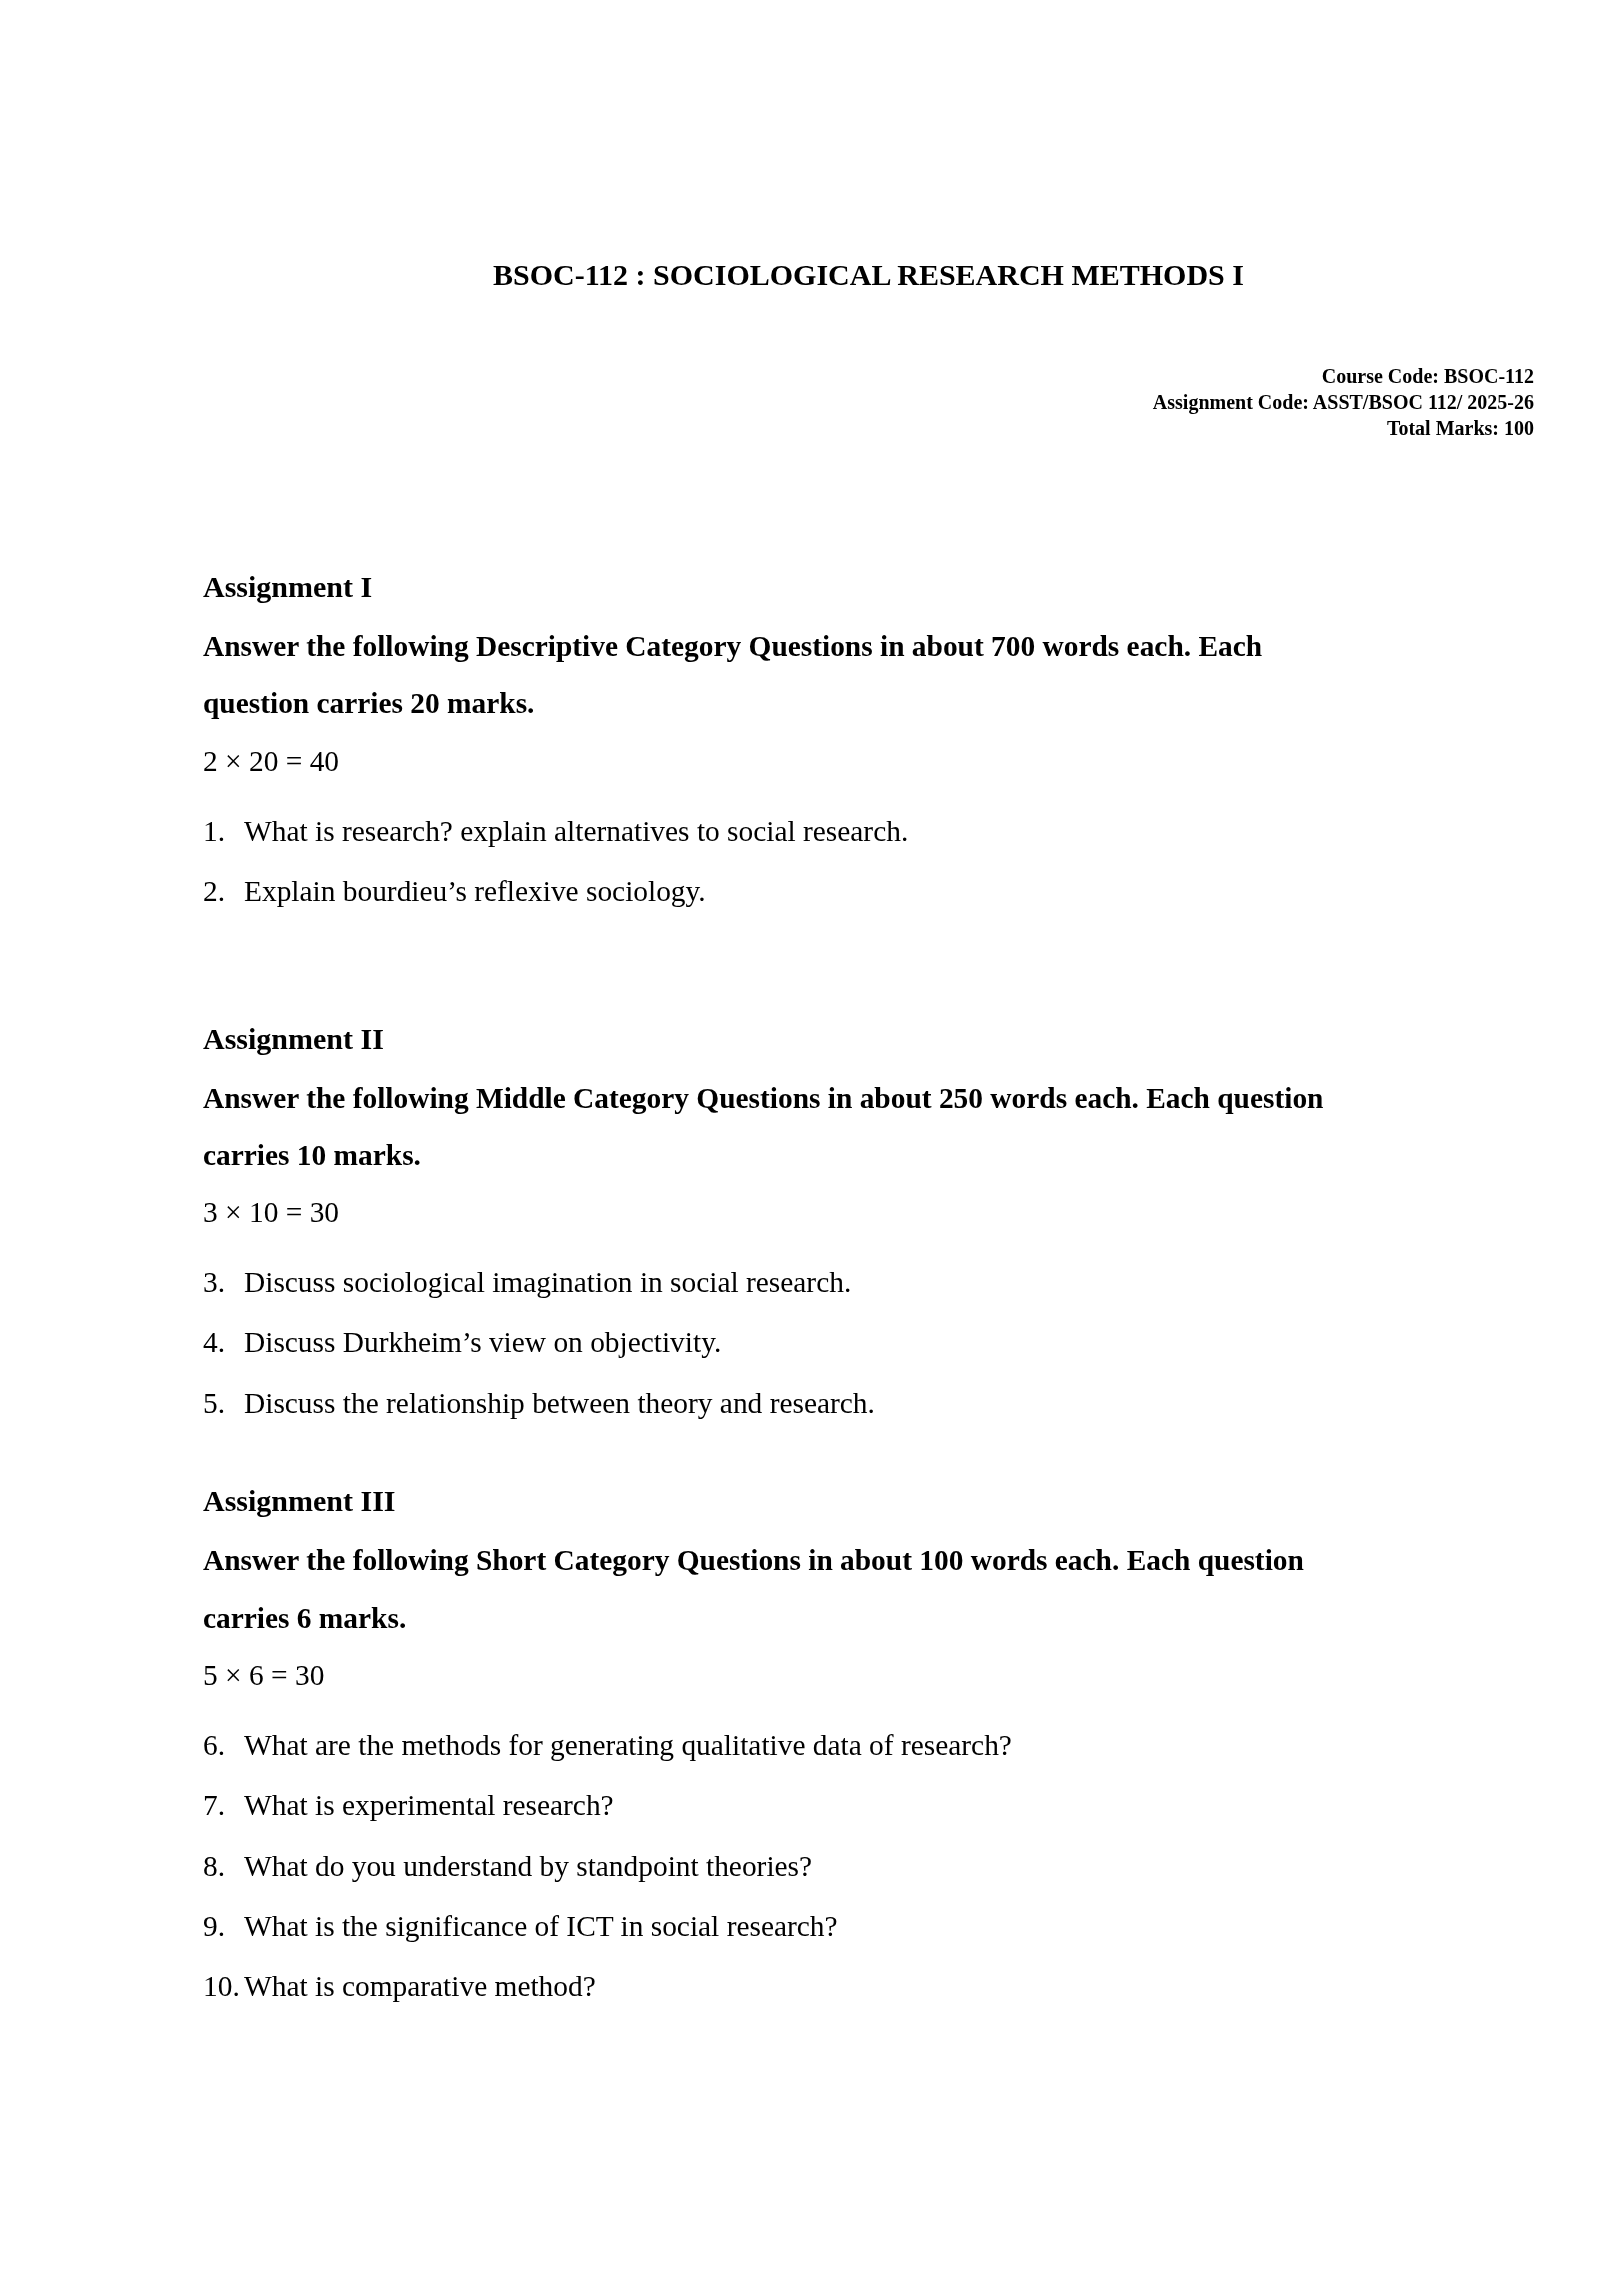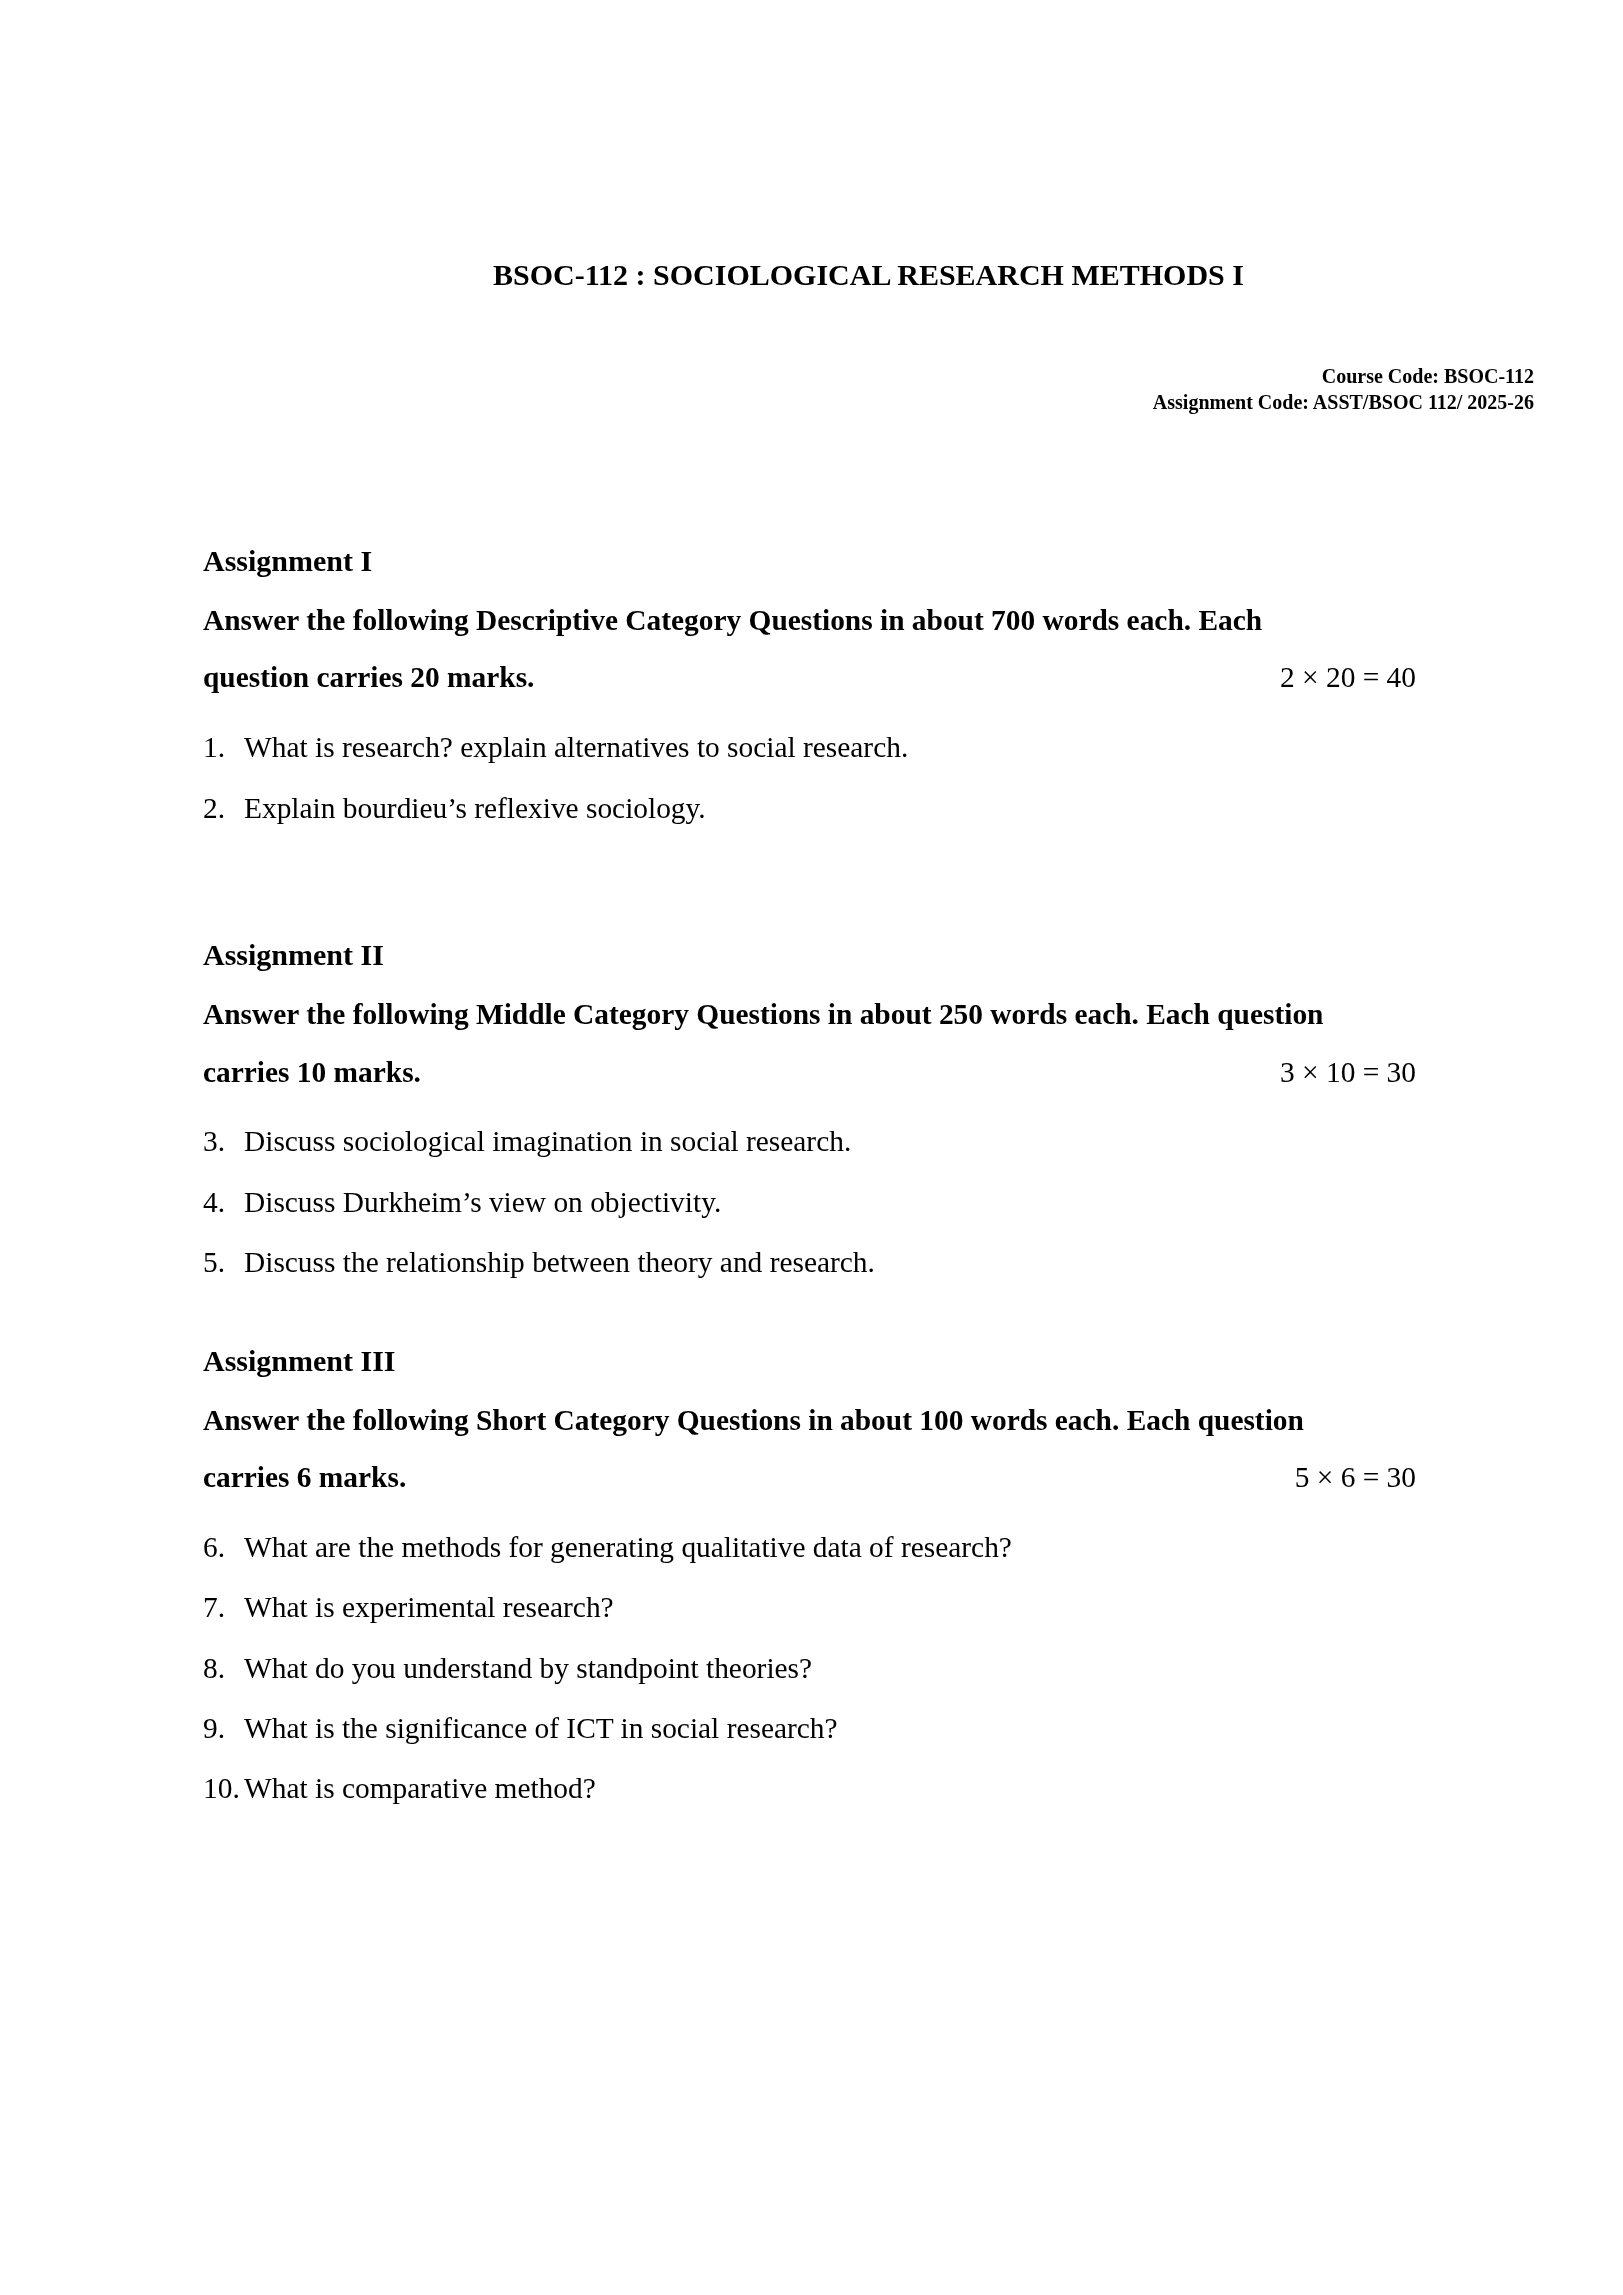--- a/index.html
+++ b/index.html
@@ -44,20 +44,21 @@
   .sec-2 { margin-top: 108px; }
   .sec-3 { margin-top: 59px; }
   .instruction {
     font-weight: bold;
     line-height: 1.95;
   }
   .instruction-row {
     display: flex;
     justify-content: space-between;
     align-items: baseline;
+    flex-direction: column;
   }
   .marks-formula {
     font-weight: normal;
     margin-right: 118px;
     white-space: nowrap;
   }
   .questions {
     margin-top: 19.6px;
   }
   .question {
@@ -75,20 +76,21 @@
 </head>
 <body>
 
 <div class="page">
 
   <h1 class="doc-title">BSOC-112 : SOCIOLOGICAL RESEARCH METHODS I</h1>
 
   <div class="course-block">
     <div>Course Code: BSOC-112</div>
     <div>Assignment Code: ASST/BSOC 112/ 2025-26</div>
+    <div>Total Marks: 100</div>
   </div>
 
   <section class="assignment sec-1">
     <h2 class="assignment-heading">Assignment I</h2>
     <div class="instruction">
       <div>Answer the following Descriptive Category Questions in about 700 words each. Each</div>
       <div class="instruction-row">
         <span>question carries 20 marks.</span>
         <span class="marks-formula">2 × 20 = 40</span>
       </div>

